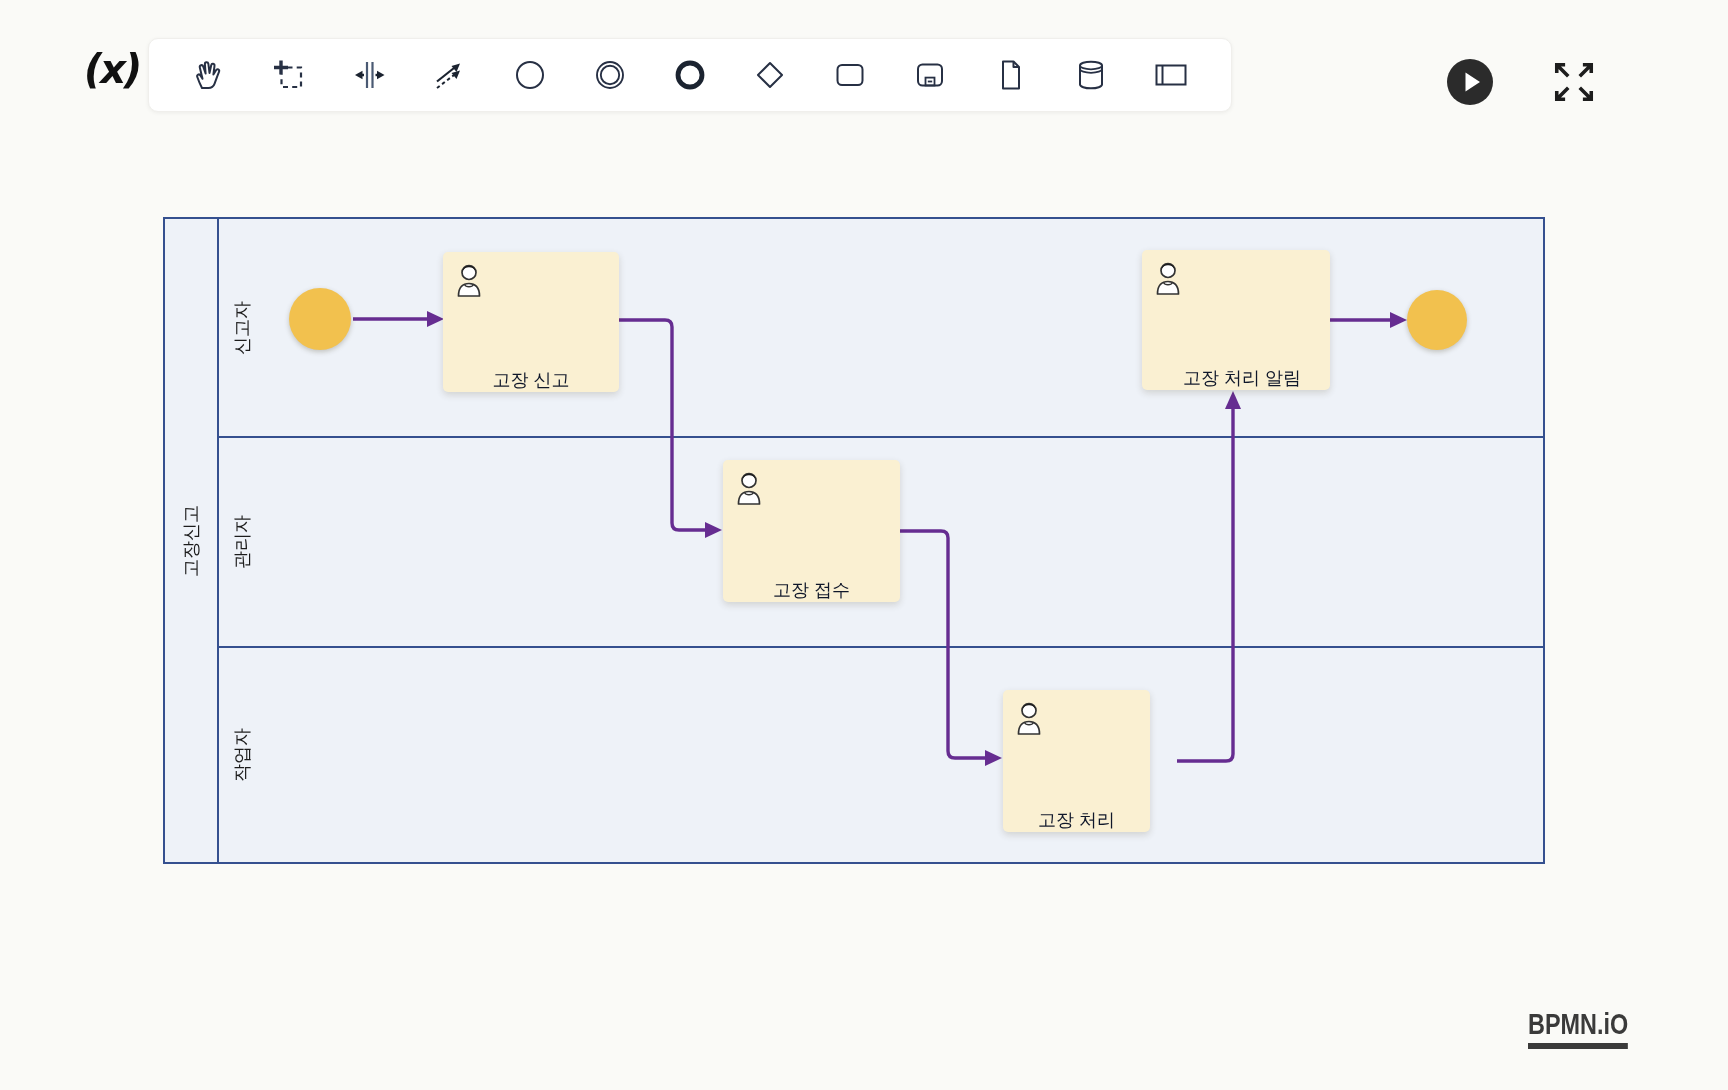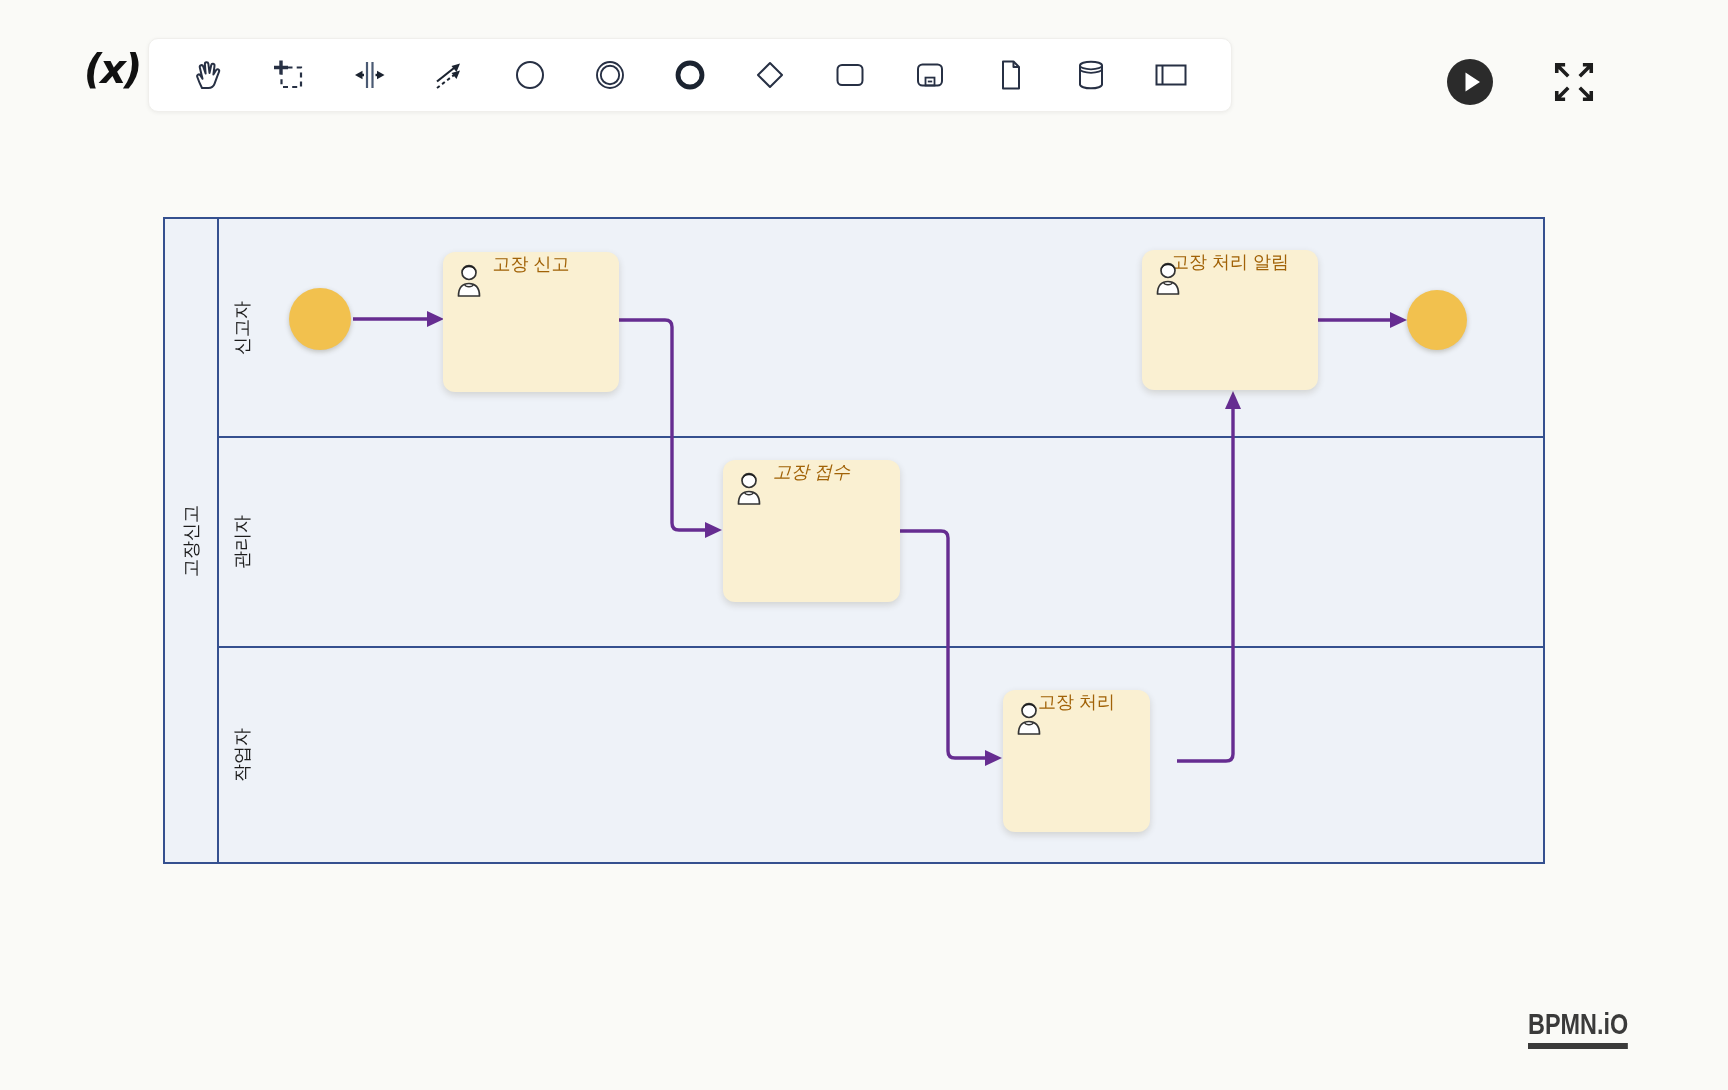--- a/index.html
+++ b/index.html
@@ -26,23 +26,23 @@
   .pool-label-col{width:52px;border-right:2px solid #35508f;display:flex;align-items:center;
                   justify-content:center;flex:0 0 auto;}
   .lanes{flex:1;display:flex;flex-direction:column;}
   .lane{position:relative;box-sizing:border-box;}
   .lane+.lane{border-top:2px solid #35508f;}
   .lane-label-col{position:absolute;left:0;top:0;bottom:0;width:46px;display:flex;
                   align-items:center;justify-content:center;}
   .vlabel{transform:rotate(-90deg);white-space:nowrap;font-size:18px;color:#1c1c1c;}
 
   
-  .task{position:absolute;background:#faf0d2;border-radius:12px;
-        box-shadow:0 3px 7px rgba(60,50,20,.16);display:flex;align-items:flex-start;justify-content:center;
-        font-size:18px;color:#a16207;cursor:pointer;}
+  .task{position:absolute;background:#faf0d2;border-radius:5px;
+        box-shadow:0 3px 7px rgba(60,50,20,.16);display:flex;align-items:flex-end;justify-content:center;
+        font-size:18px;color:#0f172a;cursor:pointer;}
   .task .person{position:absolute;left:11px;top:9px;}
   .event{position:absolute;border-radius:50%;background:#f2c14e;
          box-shadow:0 2px 5px rgba(60,50,20,.25);cursor:pointer;}
   .flows{position:absolute;left:0;top:0;pointer-events:none;}
   .flows [data-interactable="true"]{pointer-events:all;cursor:pointer;}
 
   
   .watermark{position:absolute;left:1528px;top:1006px;font-size:30px;font-weight:700;color:#3a3a3a;
              letter-spacing:0px;transform:scaleX(.78);transform-origin:left top;
              border-bottom:6px solid #3a3a3a;padding-bottom:1px;line-height:1.2;cursor:pointer;}
@@ -233,41 +233,41 @@
   <div class="task" style="left:443px;top:252px;width:176px;height:140px;" data-interactable="true">
     <span class="person" data-interactable="false"><svg width="30" height="37" viewBox="0 0 30 37" fill="none">
       <path d="M4.5,35 C4.5,26 9,22.5 15,22.5 C21,22.5 25.5,26 25.5,35 Z" fill="#fff" stroke="#333" stroke-width="1.7" stroke-linejoin="round"></path>
       <path d="M10.5,23.5 C12,26.5 18,26.5 19.5,23.5" stroke="#333" stroke-width="1.4"></path>
       <circle cx="15" cy="11.5" r="7" fill="#fff" stroke="#333" stroke-width="1.7"></circle>
       <path d="M8.2,10.5 A6.9,6.9 0 0 1 21.8,10.5 Q19.5,6.2 15,6.2 Q10.5,6.2 8.2,10.5 Z" fill="#1b1b1b"></path>
     </svg></span>
     <span data-interactable="false">고장 신고</span>
   </div>
 
-  <div class="task" style="left:723px;top:460px;width:177px;height:142px;font-style:italic;" data-interactable="true">
+  <div class="task" style="left:723px;top:460px;width:177px;height:142px;" data-interactable="true">
     <span class="person" data-interactable="false"><svg width="30" height="37" viewBox="0 0 30 37" fill="none">
       <path d="M4.5,35 C4.5,26 9,22.5 15,22.5 C21,22.5 25.5,26 25.5,35 Z" fill="#fff" stroke="#333" stroke-width="1.7" stroke-linejoin="round"></path>
       <path d="M10.5,23.5 C12,26.5 18,26.5 19.5,23.5" stroke="#333" stroke-width="1.4"></path>
       <circle cx="15" cy="11.5" r="7" fill="#fff" stroke="#333" stroke-width="1.7"></circle>
       <path d="M8.2,10.5 A6.9,6.9 0 0 1 21.8,10.5 Q19.5,6.2 15,6.2 Q10.5,6.2 8.2,10.5 Z" fill="#1b1b1b"></path>
     </svg></span>
     <span data-interactable="false">고장 접수</span>
   </div>
 
   <div class="task" style="left:1003px;top:690px;width:147px;height:142px;" data-interactable="true">
     <span class="person" data-interactable="false"><svg width="30" height="37" viewBox="0 0 30 37" fill="none">
       <path d="M4.5,35 C4.5,26 9,22.5 15,22.5 C21,22.5 25.5,26 25.5,35 Z" fill="#fff" stroke="#333" stroke-width="1.7" stroke-linejoin="round"></path>
       <path d="M10.5,23.5 C12,26.5 18,26.5 19.5,23.5" stroke="#333" stroke-width="1.4"></path>
       <circle cx="15" cy="11.5" r="7" fill="#fff" stroke="#333" stroke-width="1.7"></circle>
       <path d="M8.2,10.5 A6.9,6.9 0 0 1 21.8,10.5 Q19.5,6.2 15,6.2 Q10.5,6.2 8.2,10.5 Z" fill="#1b1b1b"></path>
     </svg></span>
     <span data-interactable="false">고장 처리</span>
   </div>
 
-  <div class="task" style="left:1142px;top:250px;width:176px;height:140px;" data-interactable="true">
+  <div class="task" style="left:1142px;top:250px;width:176px;height:140px;padding-left:12px;" data-interactable="true">
     <span class="person" data-interactable="false"><svg width="30" height="37" viewBox="0 0 30 37" fill="none">
       <path d="M4.5,35 C4.5,26 9,22.5 15,22.5 C21,22.5 25.5,26 25.5,35 Z" fill="#fff" stroke="#333" stroke-width="1.7" stroke-linejoin="round"></path>
       <path d="M10.5,23.5 C12,26.5 18,26.5 19.5,23.5" stroke="#333" stroke-width="1.4"></path>
       <circle cx="15" cy="11.5" r="7" fill="#fff" stroke="#333" stroke-width="1.7"></circle>
       <path d="M8.2,10.5 A6.9,6.9 0 0 1 21.8,10.5 Q19.5,6.2 15,6.2 Q10.5,6.2 8.2,10.5 Z" fill="#1b1b1b"></path>
     </svg></span>
     <span data-interactable="false">고장 처리 알림</span>
   </div>
 
   <div class="watermark" data-interactable="true">BPMN.iO</div>

